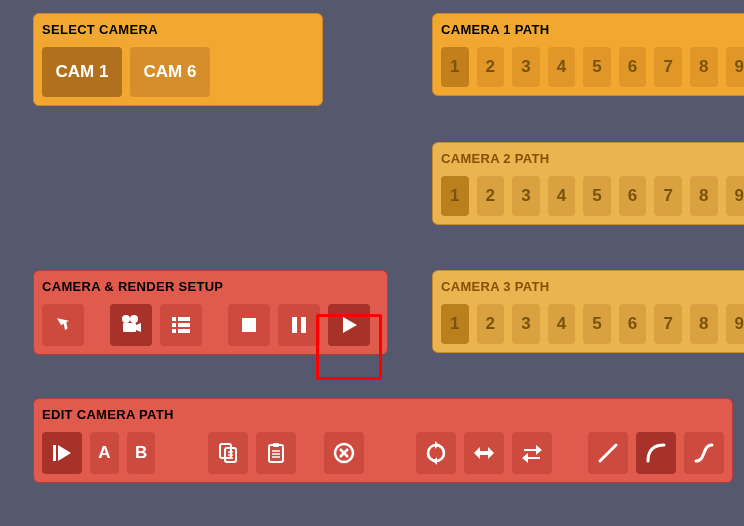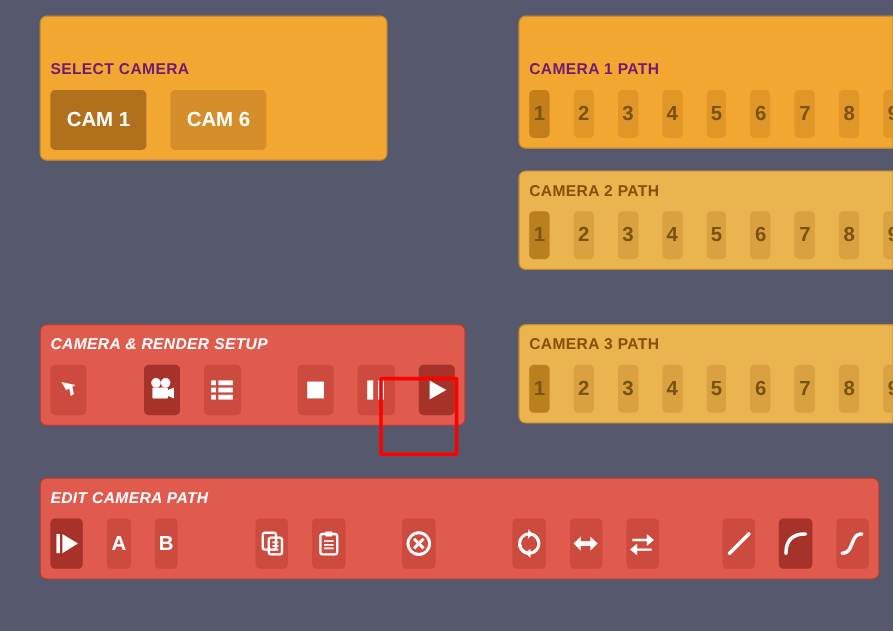--- a/index.html
+++ b/index.html
@@ -16,27 +16,27 @@
     border-radius: 6px;
     padding: 8px;
   }
   .panel-title {
     font-size: 13px;
     font-weight: 700;
     margin-bottom: 10px;
     letter-spacing: 0.3px;
   }
   .orange { background: #f2a830; border: 1.5px solid #c9882e; }
-  .orange .panel-title { color: #701a75; margin-top: 28px; }
+  .orange .panel-title { color: #000000; }
   .orange2 { background: #eab54e; border: 1.5px solid #c9882e; }
   .orange2 .panel-title { color: #874f07; }
   .red { background: #e05a4d; border: 1.5px solid #b43d35; }
-  .red .panel-title { color: #ffffff; font-style: italic; }
-
-  .row { display: flex; gap: 20px; }
+  .red .panel-title { color: #000000; }
+
+  .row { display: flex; gap: 8px; }
   .btn {
     display: inline-flex;
     align-items: center;
     justify-content: center;
     border-radius: 4px;
     cursor: pointer;
     user-select: none;
   }
   
   .cam-btn {

